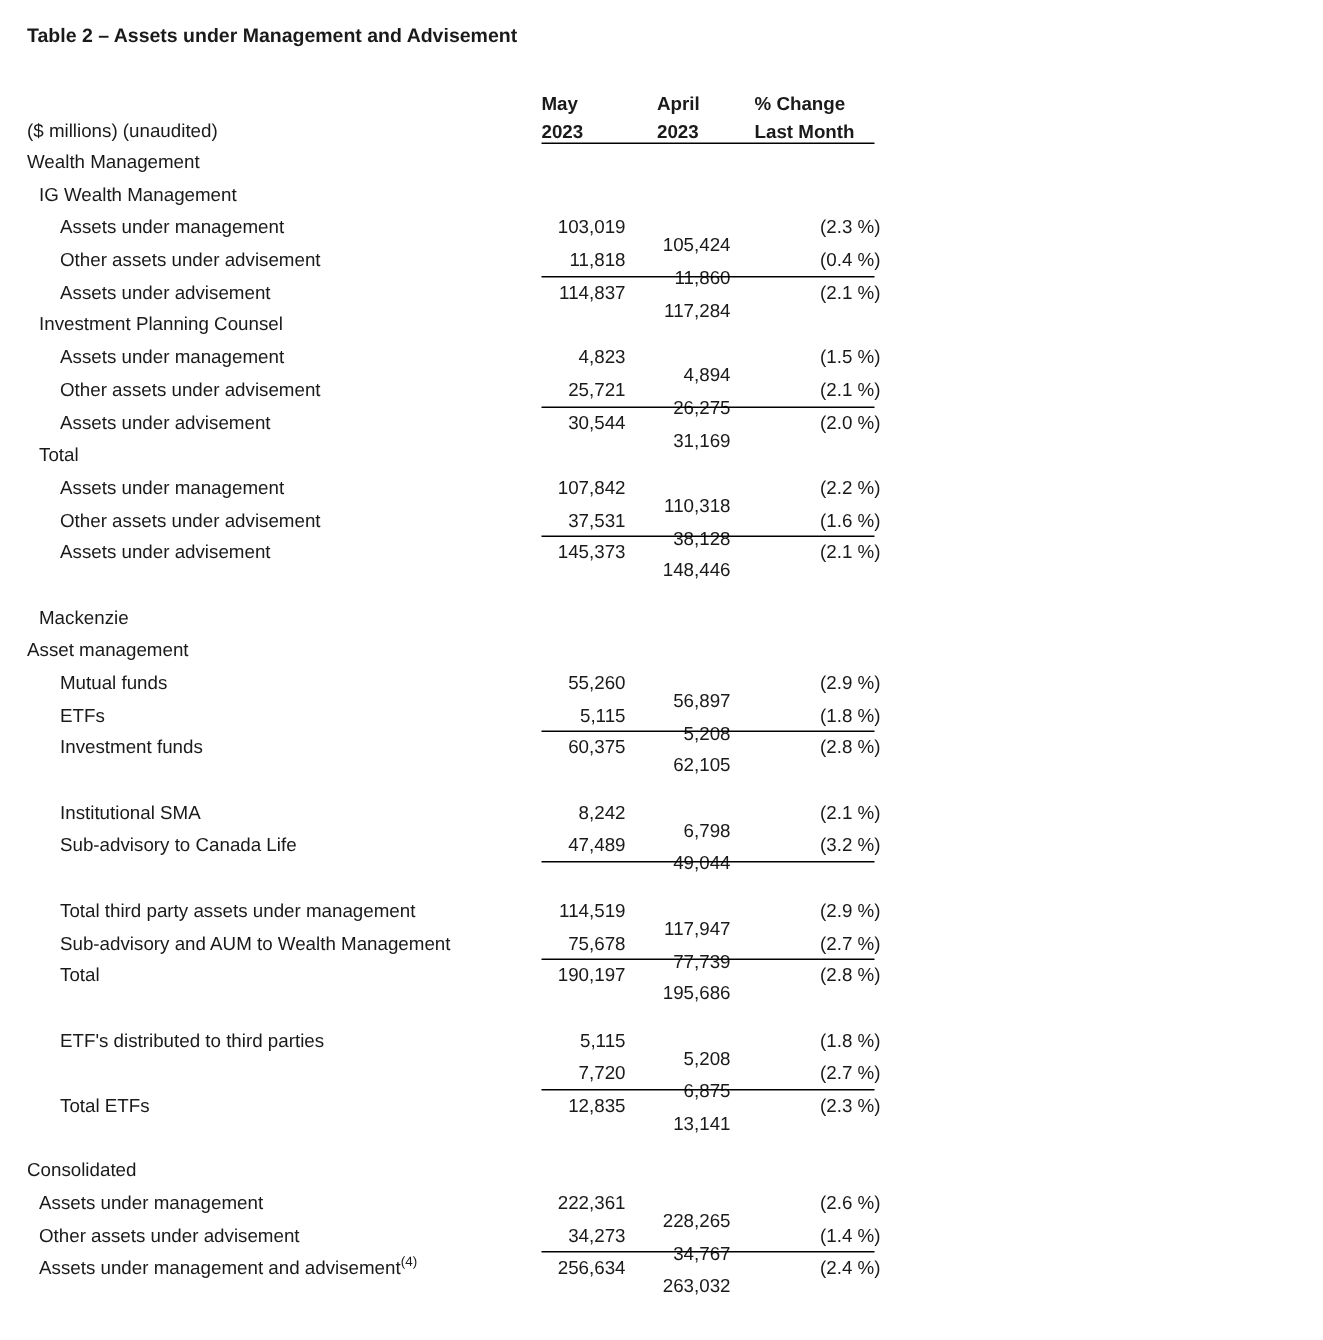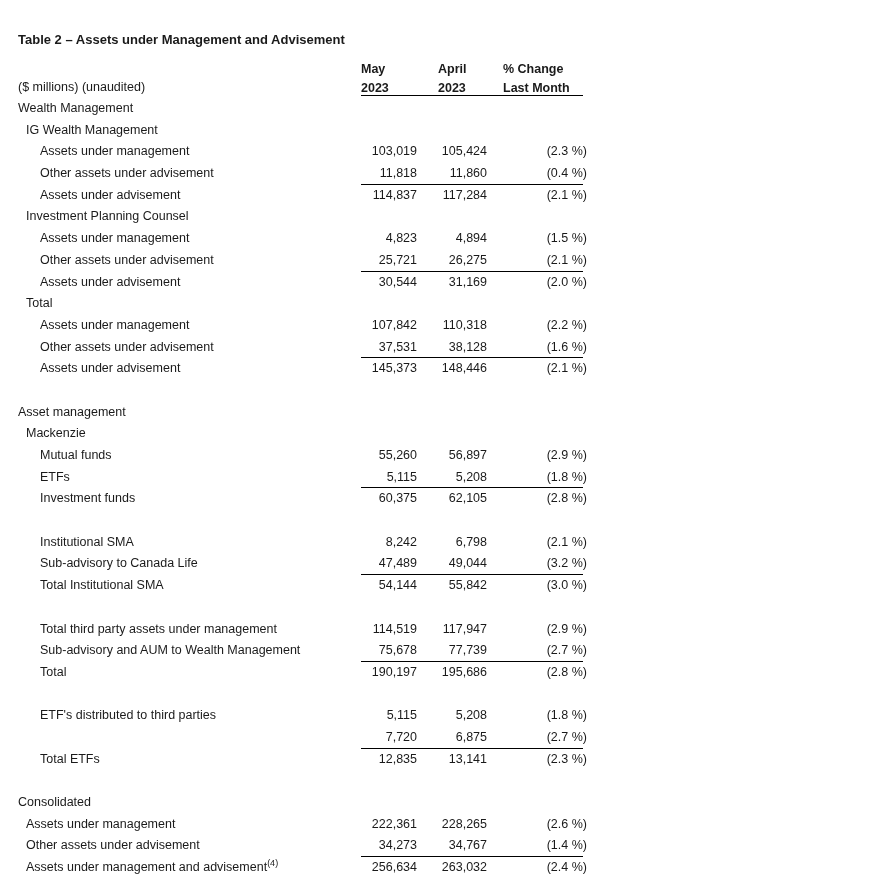--- a/index.html
+++ b/index.html
@@ -1,35 +1,35 @@
 <!DOCTYPE html>
 <html><head>
 <meta charset="utf-8">
 <style>
   html, body { margin: 0; padding: 0; background: #ffffff; }
   body { width: 882px; height: 893px; position: relative; overflow: hidden;
          font-family: "Liberation Sans", sans-serif; color: #1a1a1a; font-size: 12.5px; }
-  .title { position: absolute; left: 18px; top: 32px; font-weight: bold; font-size: 13px; }
+  .title { position: absolute; left: 18px; top: 16px; font-weight: bold; font-size: 13px; }
   .hdr { position: absolute; top: 60px; left: 18px; width: 565px; height: 36px; }
   .hdr .units { position: absolute; left: 0; top: 20px; font-weight: normal; }
   .hdr .col { position: absolute; font-weight: bold; line-height: 19px; top: 0; }
   .hdr .c1 { left: 343px; width: 59px; }
   .hdr .c2 { left: 420px; width: 52px; }
   .hdr .c3 { left: 485px; width: 78px; }
   .hdr-line { position: absolute; left: 361px; width: 222px; top: 95px; border-top: 1.3px solid #000; }
   .rows { position: absolute; left: 18px; top: 98px; width: 565px; }
   .row { position: relative; height: 21.7px; line-height: 21.7px; white-space: nowrap; }
   .row.gap { height: 21.7px; }
   .row .lbl { position: absolute; left: 0; }
   .row.l1 .lbl { left: 8px; }
   .row.l2 .lbl { left: 22px; }
   .row.bold .lbl { font-weight: normal; }
   .row .v { position: absolute; text-align: right; }
   .row .v1 { left: 343px; width: 56px; }
-  .row .v2 { left: 412px; width: 57px; }
+  .row .v2 { left: 412px; width: 57px; margin-top: 12px; }
   .row .v3 { left: 492px; width: 77px; }
   .row.ul::after { content: ""; position: absolute; left: 343px; width: 222px; bottom: 0; border-top: 1px solid #000; }
   sup { font-size: 9px; line-height: 0; vertical-align: 5px; }
 </style>
 </head>
 <body>
 
 <div class="title">Table 2 – Assets under Management and Advisement</div>
 
 <div class="hdr">
@@ -110,25 +110,25 @@
       <span class="v v2">38,128</span>
       <span class="v v3">(1.6 %)</span>
     </div>
     <div class="row l2">
       <span class="lbl"><span>Assets under advisement</span></span>
       <span class="v v1">145,373</span>
       <span class="v v2">148,446</span>
       <span class="v v3">(2.1 %)</span>
     </div>
     <div class="row gap"></div>
+    <div class="row l1 bold">
+      <span class="lbl"><span>Mackenzie</span></span>
+    </div>
     <div class="row l0 bold">
       <span class="lbl"><span>Asset management</span></span>
-    </div>
-    <div class="row l1 bold">
-      <span class="lbl"><span>Mackenzie</span></span>
     </div>
     <div class="row l2">
       <span class="lbl"><span>Mutual funds</span></span>
       <span class="v v1">55,260</span>
       <span class="v v2">56,897</span>
       <span class="v v3">(2.9 %)</span>
     </div>
     <div class="row l2 ul">
       <span class="lbl"><span>ETFs</span></span>
       <span class="v v1">5,115</span>
@@ -146,26 +146,20 @@
       <span class="lbl"><span>Institutional SMA</span></span>
       <span class="v v1">8,242</span>
       <span class="v v2">6,798</span>
       <span class="v v3">(2.1 %)</span>
     </div>
     <div class="row l2 ul">
       <span class="lbl"><span>Sub-advisory to Canada Life</span></span>
       <span class="v v1">47,489</span>
       <span class="v v2">49,044</span>
       <span class="v v3">(3.2 %)</span>
-    </div>
-    <div class="row l2">
-      <span class="lbl"><span>Total Institutional SMA</span></span>
-      <span class="v v1">54,144</span>
-      <span class="v v2">55,842</span>
-      <span class="v v3">(3.0 %)</span>
     </div>
     <div class="row gap"></div>
     <div class="row l2">
       <span class="lbl"><span>Total third party assets under management</span></span>
       <span class="v v1">114,519</span>
       <span class="v v2">117,947</span>
       <span class="v v3">(2.9 %)</span>
     </div>
     <div class="row l2 ul">
       <span class="lbl"><span>Sub-advisory and AUM to Wealth Management</span></span>

